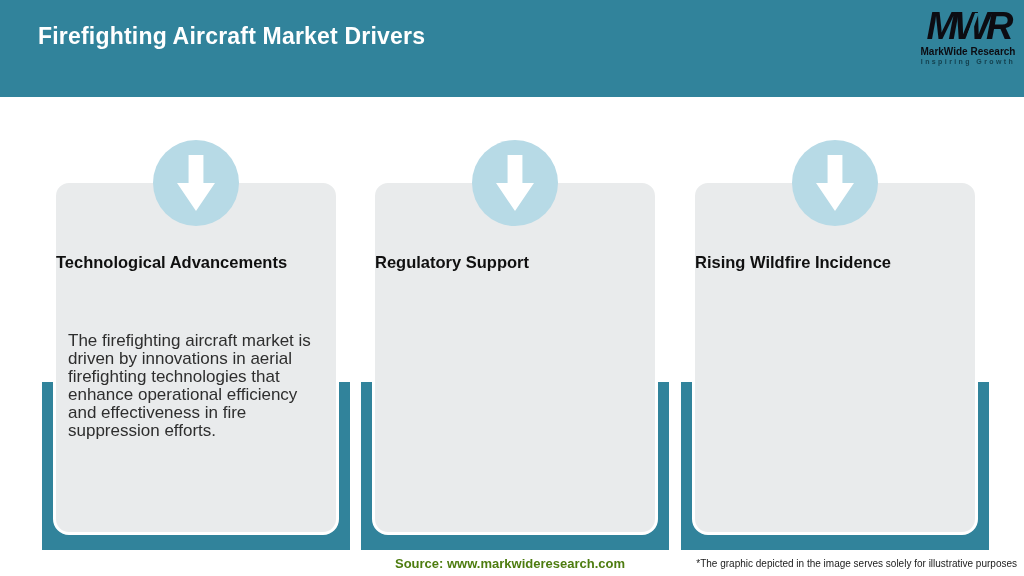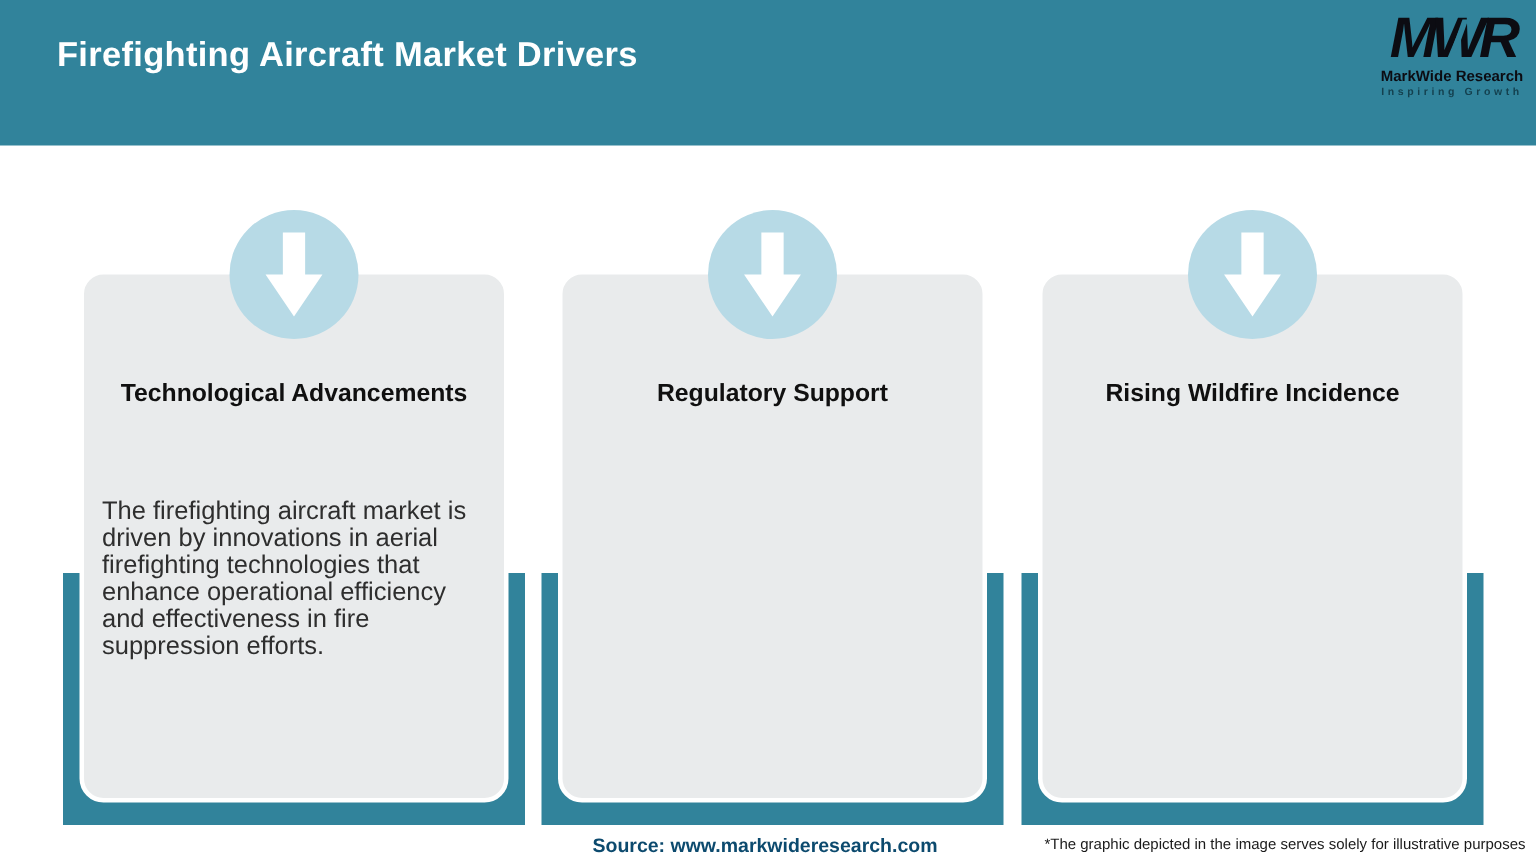--- a/index.html
+++ b/index.html
@@ -93,21 +93,21 @@
     left: 11px; top: 40px;
     width: 286px; height: 355px;
     background: #E9EBEC;
     border: 3px solid #ffffff;
     border-radius: 16px;
   }
   .card-title {
     position: absolute;
     left: 0; top: 70px;
     width: 100%;
-    text-align: center;
+    text-align: left;
     font-size: 16.5px;
     font-weight: bold;
     color: #101010;
   }
   .card-desc {
     position: absolute;
     left: 12px; top: 149px;
     width: 260px;
     font-size: 17px;
     line-height: 18px;
@@ -126,21 +126,21 @@
     justify-content: center;
   }
   .icon-circle svg { display: block; }
 
   
   .footer-source {
     position: absolute;
     left: 395px; top: 556px;
     font-size: 13px;
     font-weight: bold;
-    color: #0c4a6e;
+    color: #4d7c0f;
   }
   .footer-disclaimer {
     position: absolute;
     right: 7px; top: 558px;
     font-size: 10px;
     color: #1a1a1a;
     text-align: center;
   }
 </style>
 </head>

